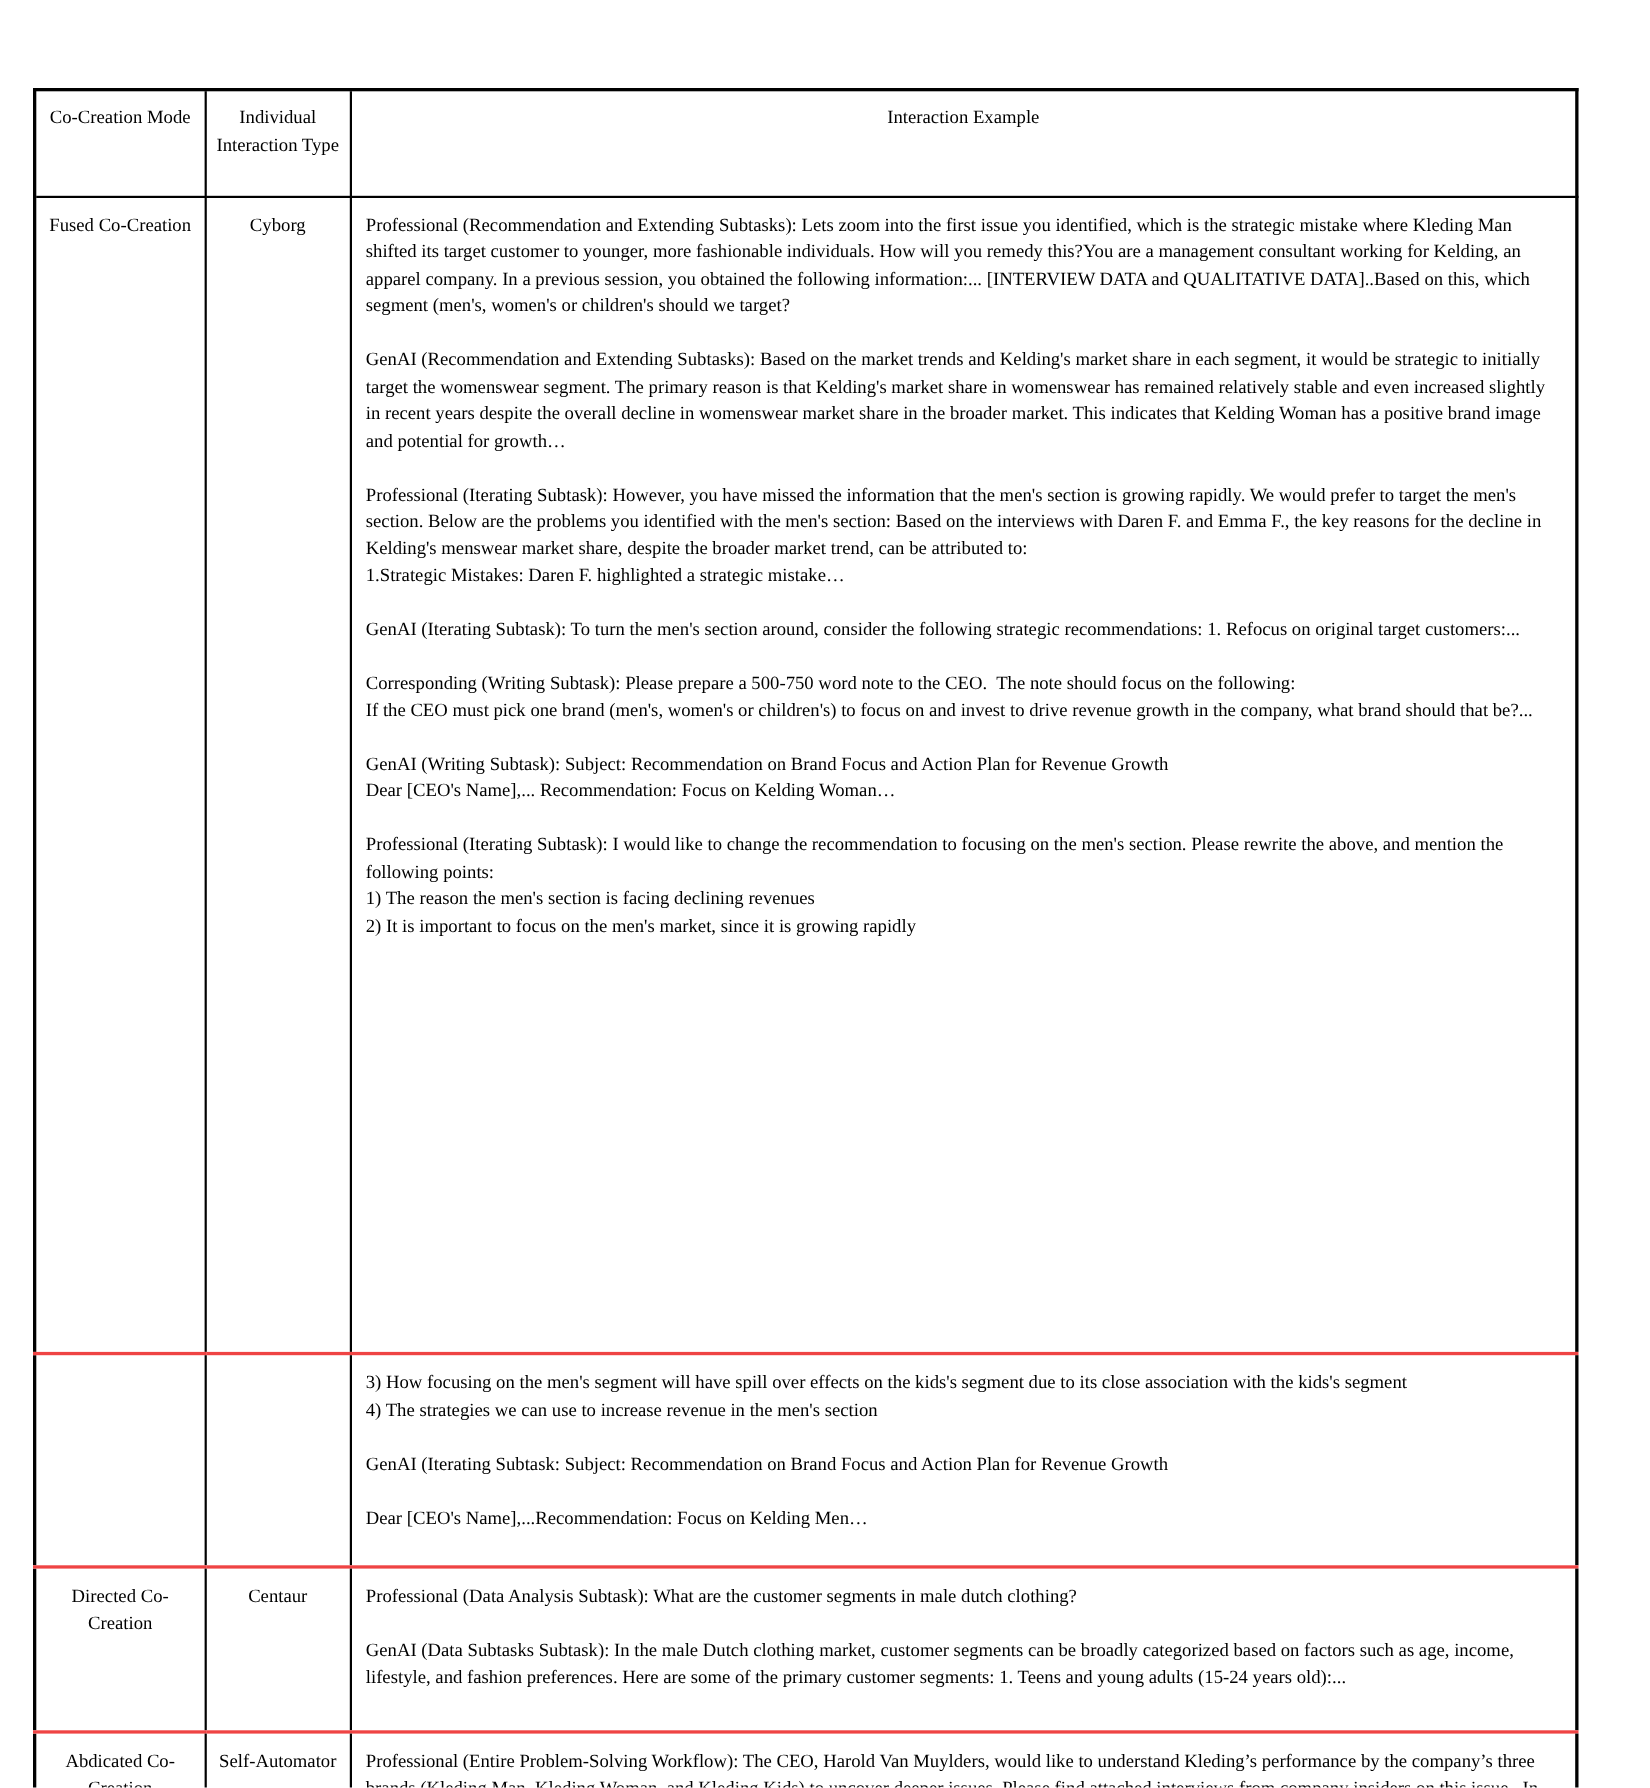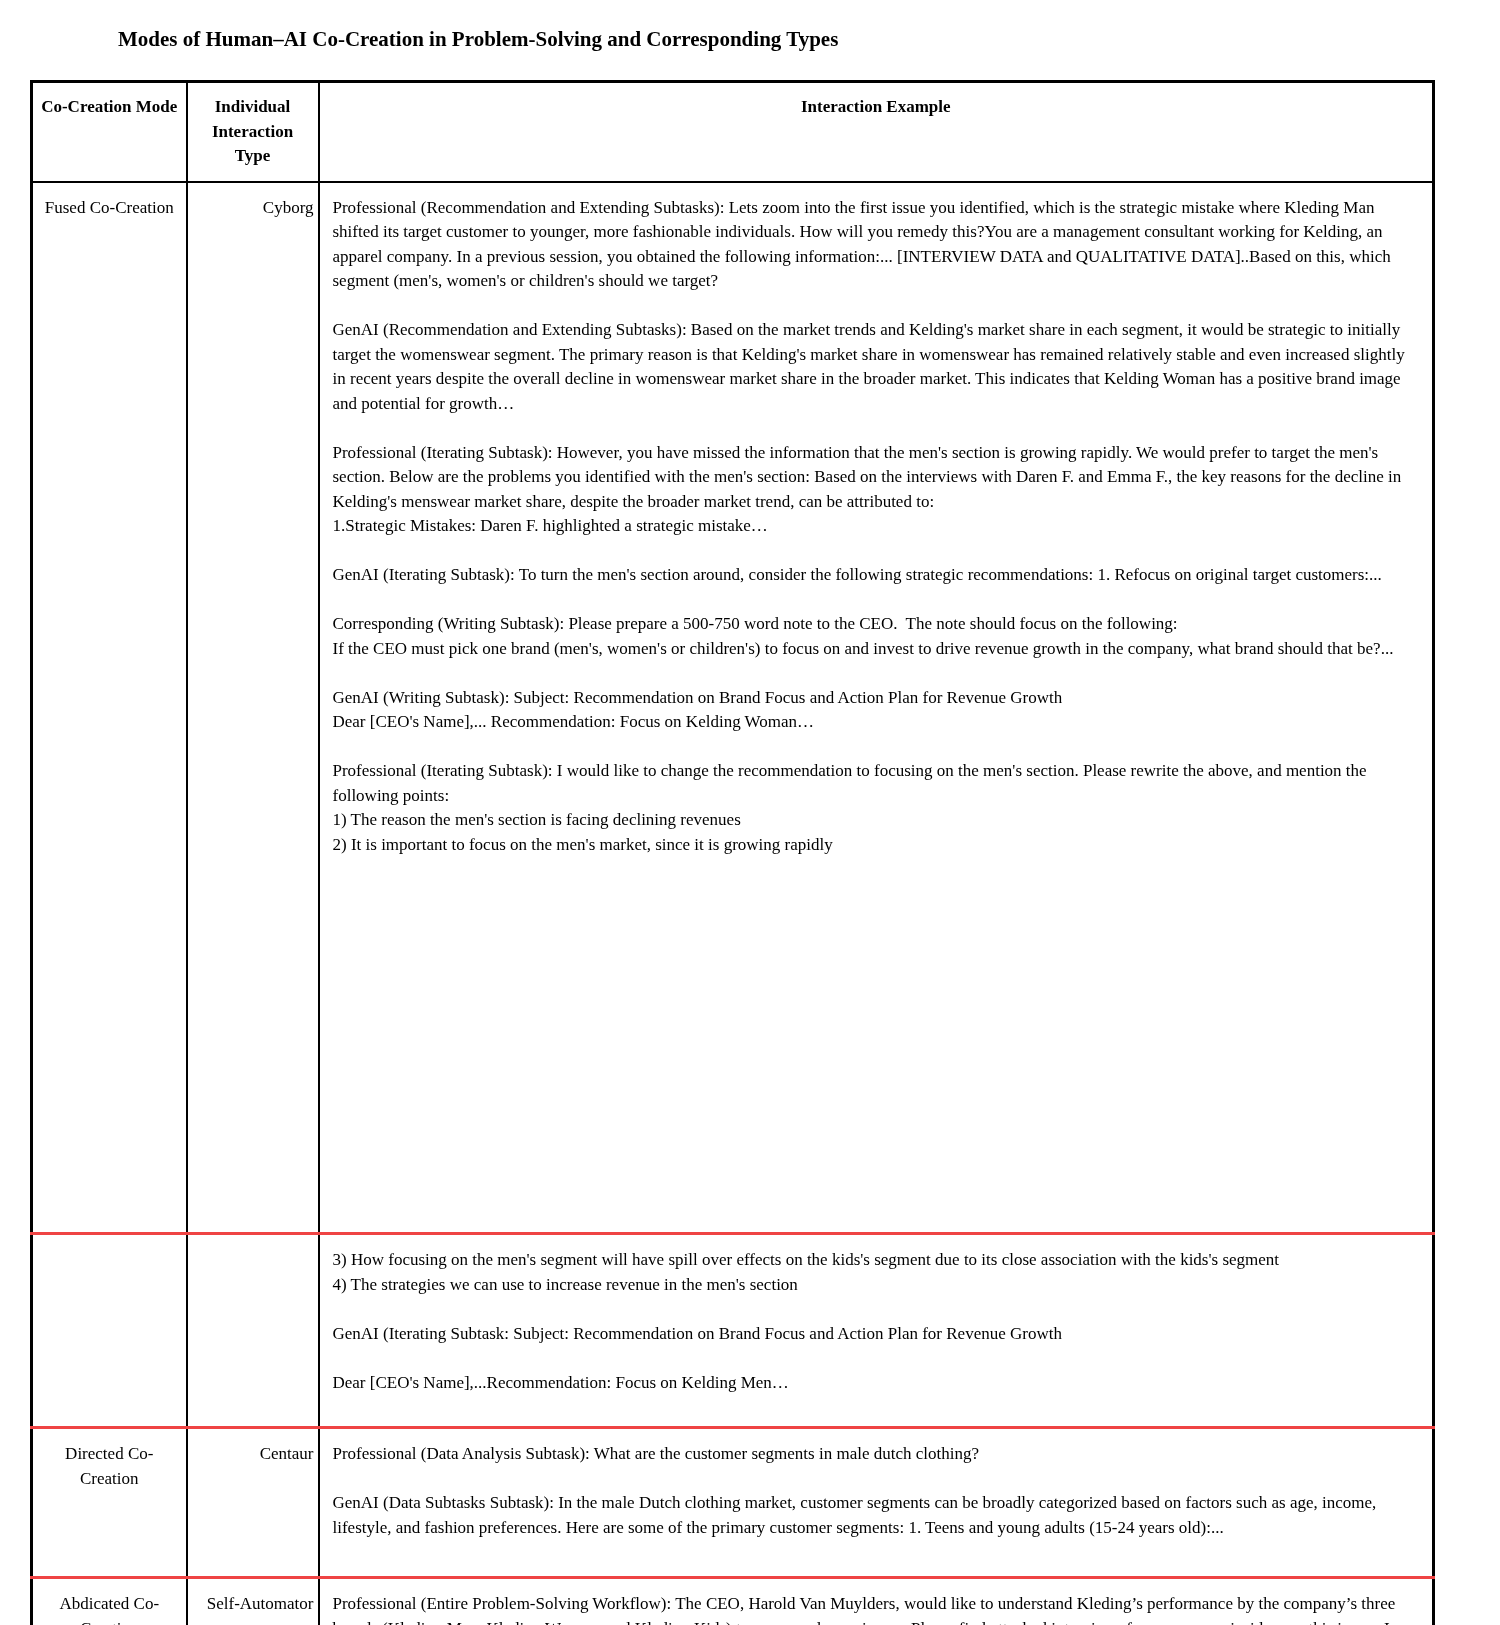--- a/index.html
+++ b/index.html
@@ -38,29 +38,29 @@
     border: 2px solid #000;
     vertical-align: top;
     font-size: 17px;
     line-height: 24.5px;
   }
   tbody tr + tr td {
     border-top: 3px solid #ef4444;
     margin-left: 48px;
   }
   th {
-    font-weight: bold;
+    font-weight: normal;
     padding: 12px 8px;
   }
   td.cell-mode {
     text-align: center;
     padding: 13px 8px;
   }
   td.cell-type {
-    text-align: right;
+    text-align: center;
     padding: 13px 4px;
   }
   td.cell-example {
     text-align: left;
     padding: 13px 13px;
   }
   .para {
     white-space: pre-wrap;
     margin: 0 0 24.5px 0;
   }
@@ -69,21 +69,20 @@
   }
   .para b {
     font-weight: normal;
     text-align: center;
   }
 </style>
 </head>
 <body>
 
 <div class="page">
-  <h1 class="doc-title">Modes of Human–AI Co-Creation in Problem-Solving and Corresponding Types</h1>
 
   <table class="cocreation">
     <colgroup>
       <col style="width:155px">
       <col style="width:132px">
       <col style="width:1115px">
     </colgroup>
     <thead>
       <tr style="height:97px">
         <th>Co-Creation Mode</th>

